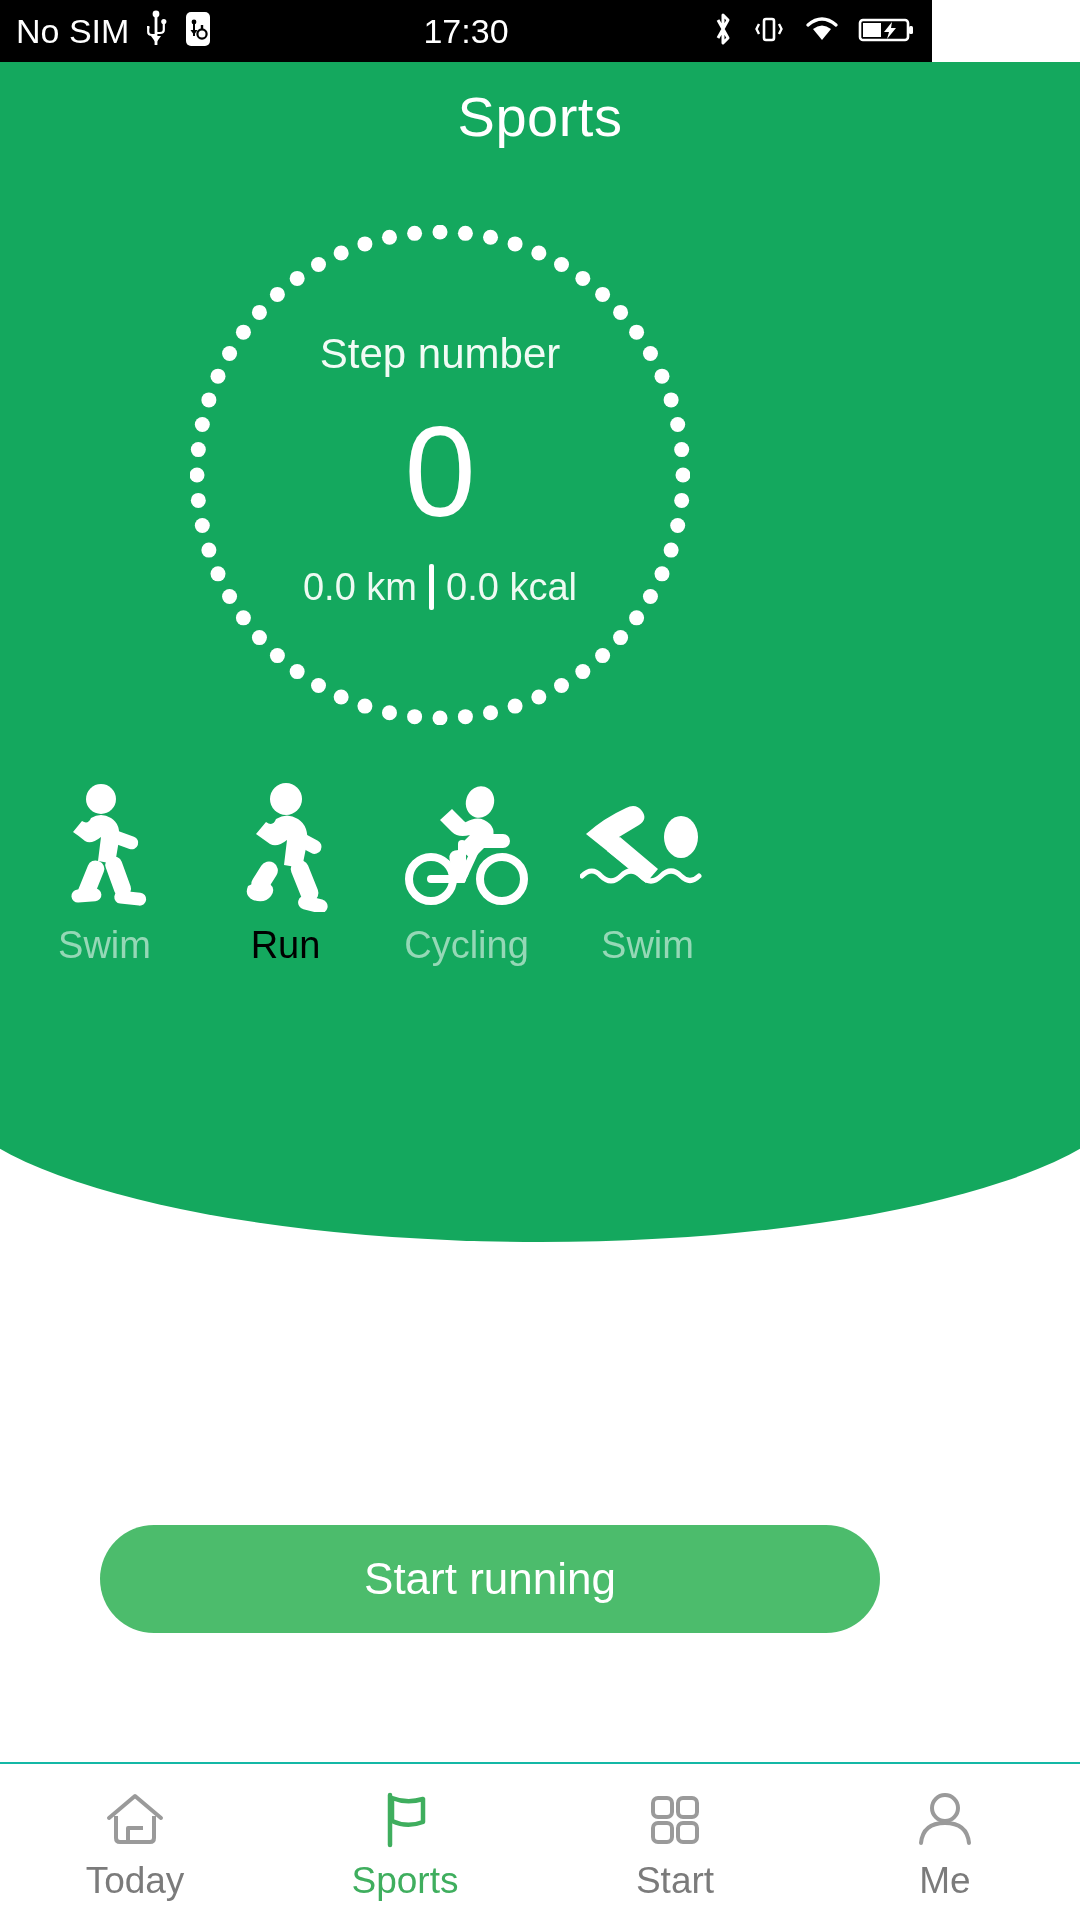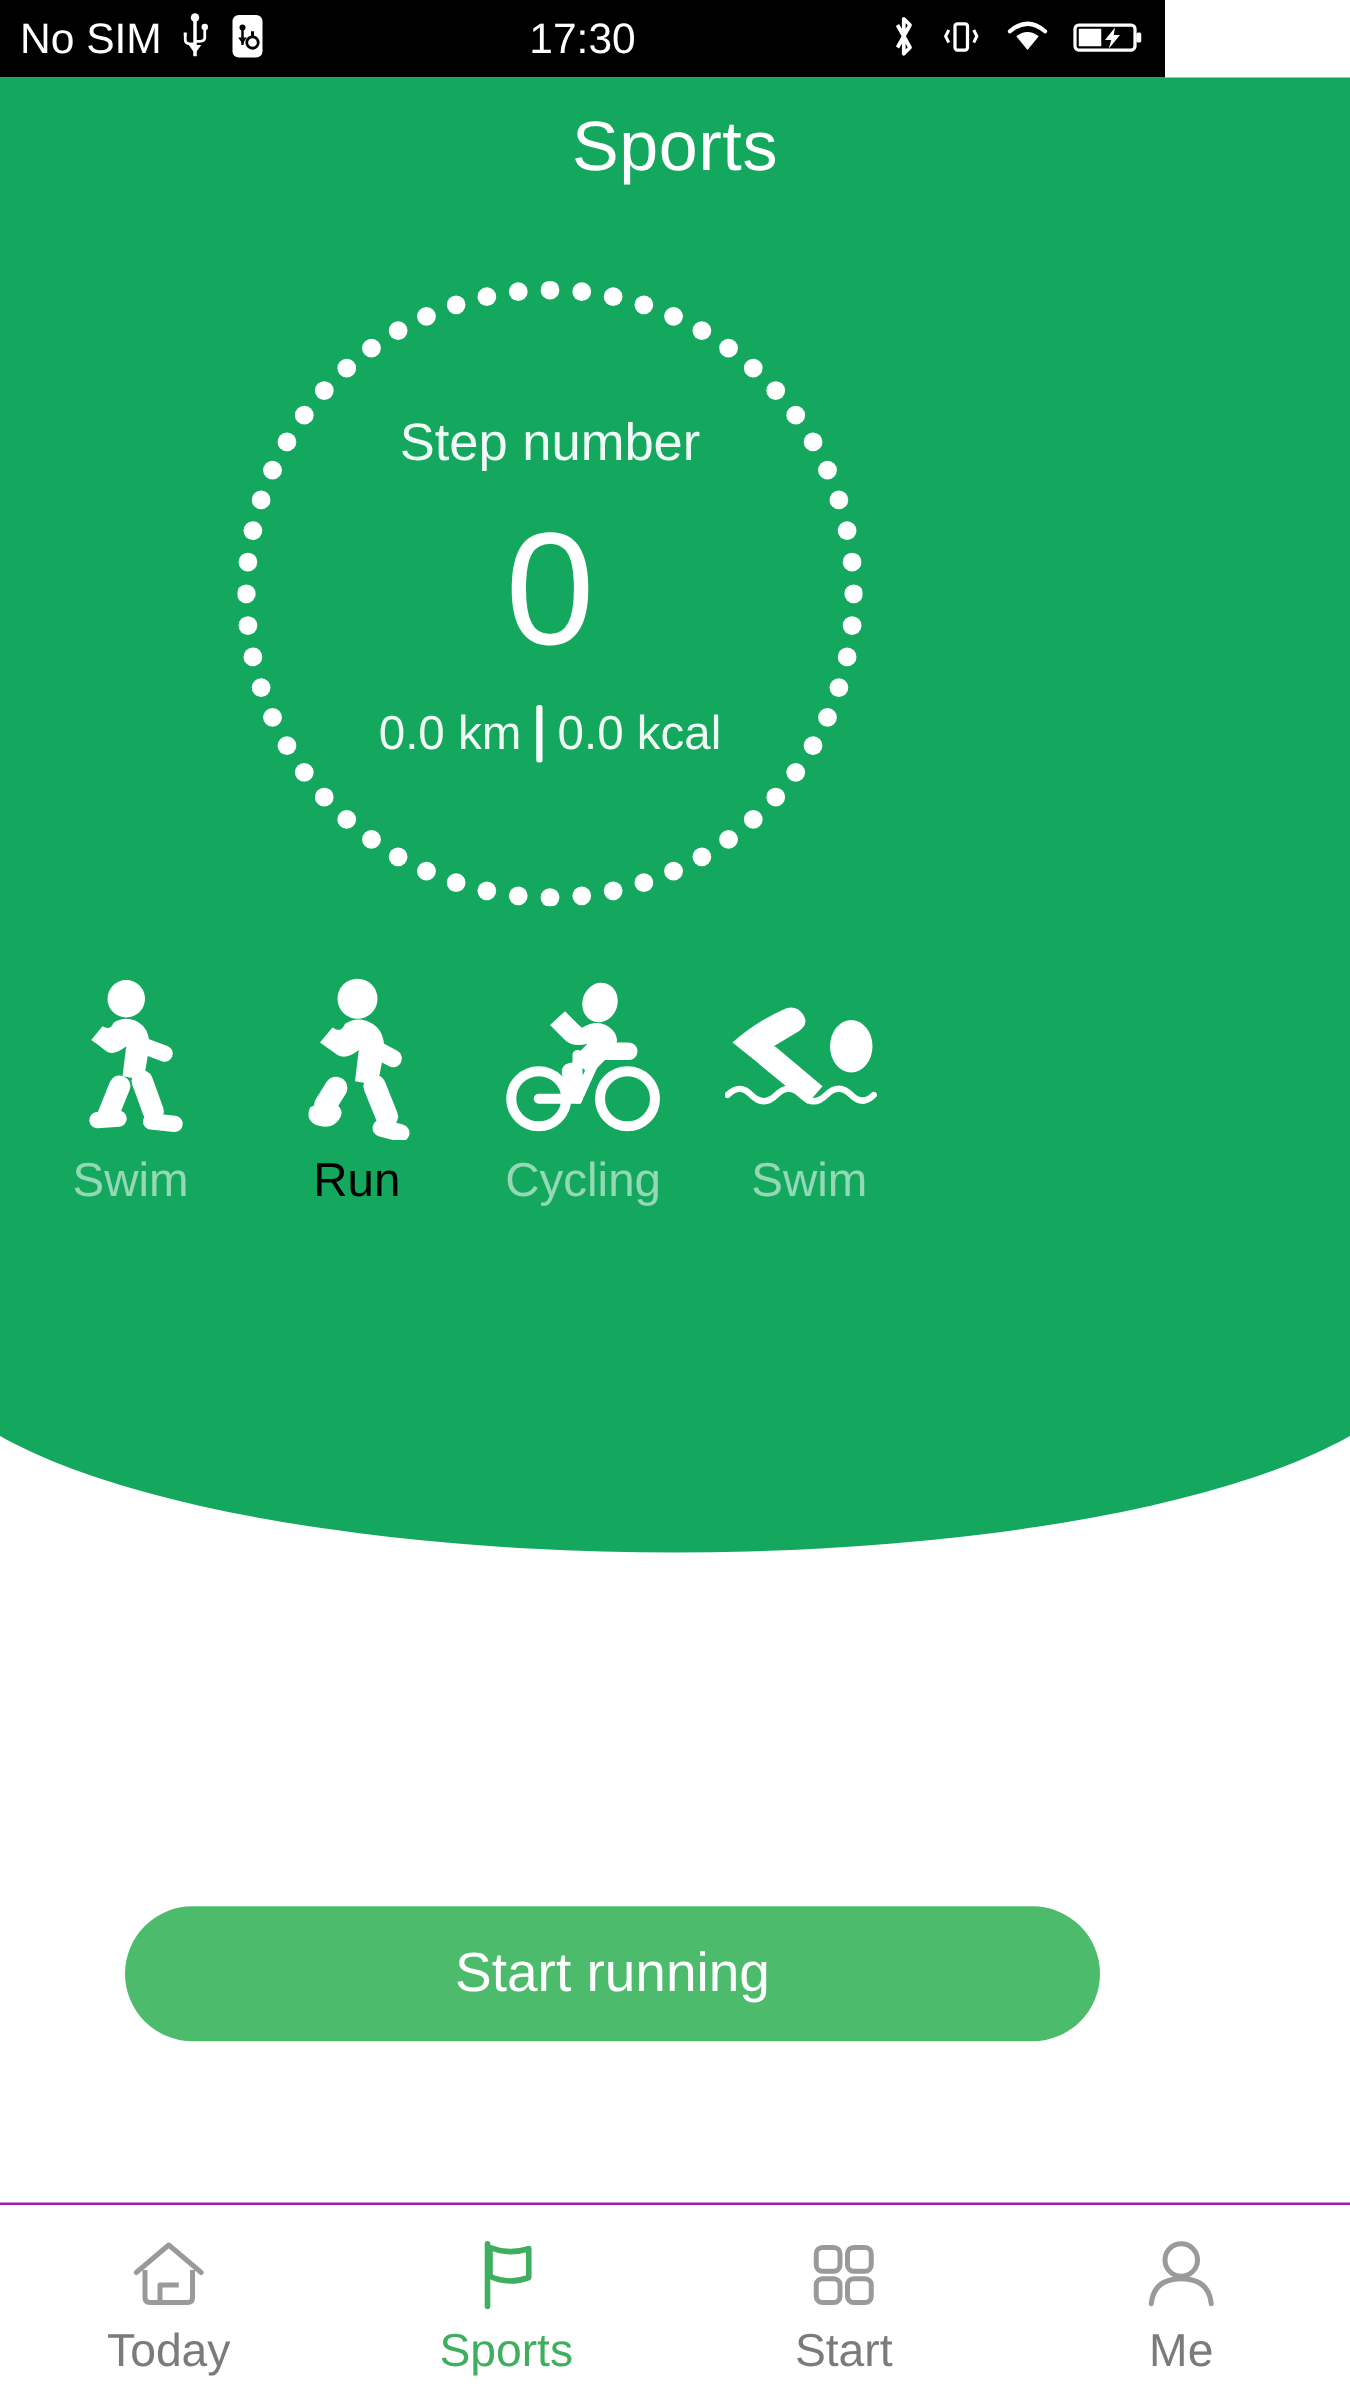--- a/index.html
+++ b/index.html
@@ -86,21 +86,21 @@
   .start-btn {
     position:absolute; left:100px; top:1508px; width:780px; height:108px;
     background:#4cbc6c; border-radius:54px; border:none;
     color:#ffffff; font-size:44px; font-family:"Liberation Sans", sans-serif;
     display:flex; align-items:center; justify-content:center; cursor:pointer;margin-top:17px;
   }
 
   
   .bottomnav {
     position:absolute; left:0; bottom:0; width:1080px; height:158px;
-    background:#ffffff; border-top:2px solid #a21caf;
+    background:#ffffff; border-top:2px solid #14b8a6;
     display:flex; align-items:center;
   }
   .nav-item {
     flex:1 1 0; height:100%; display:flex; flex-direction:column;
     align-items:center; justify-content:center; gap:12px; cursor:pointer;
   }
   .nav-item .nglyph { height:64px; display:flex; align-items:flex-end; justify-content:center; }
   .nav-item .nlabel { font-size:37px; color:#7b7b7b; line-height:1; }
   .nav-item.active .nlabel { color:#3fae5e; }
 </style>

